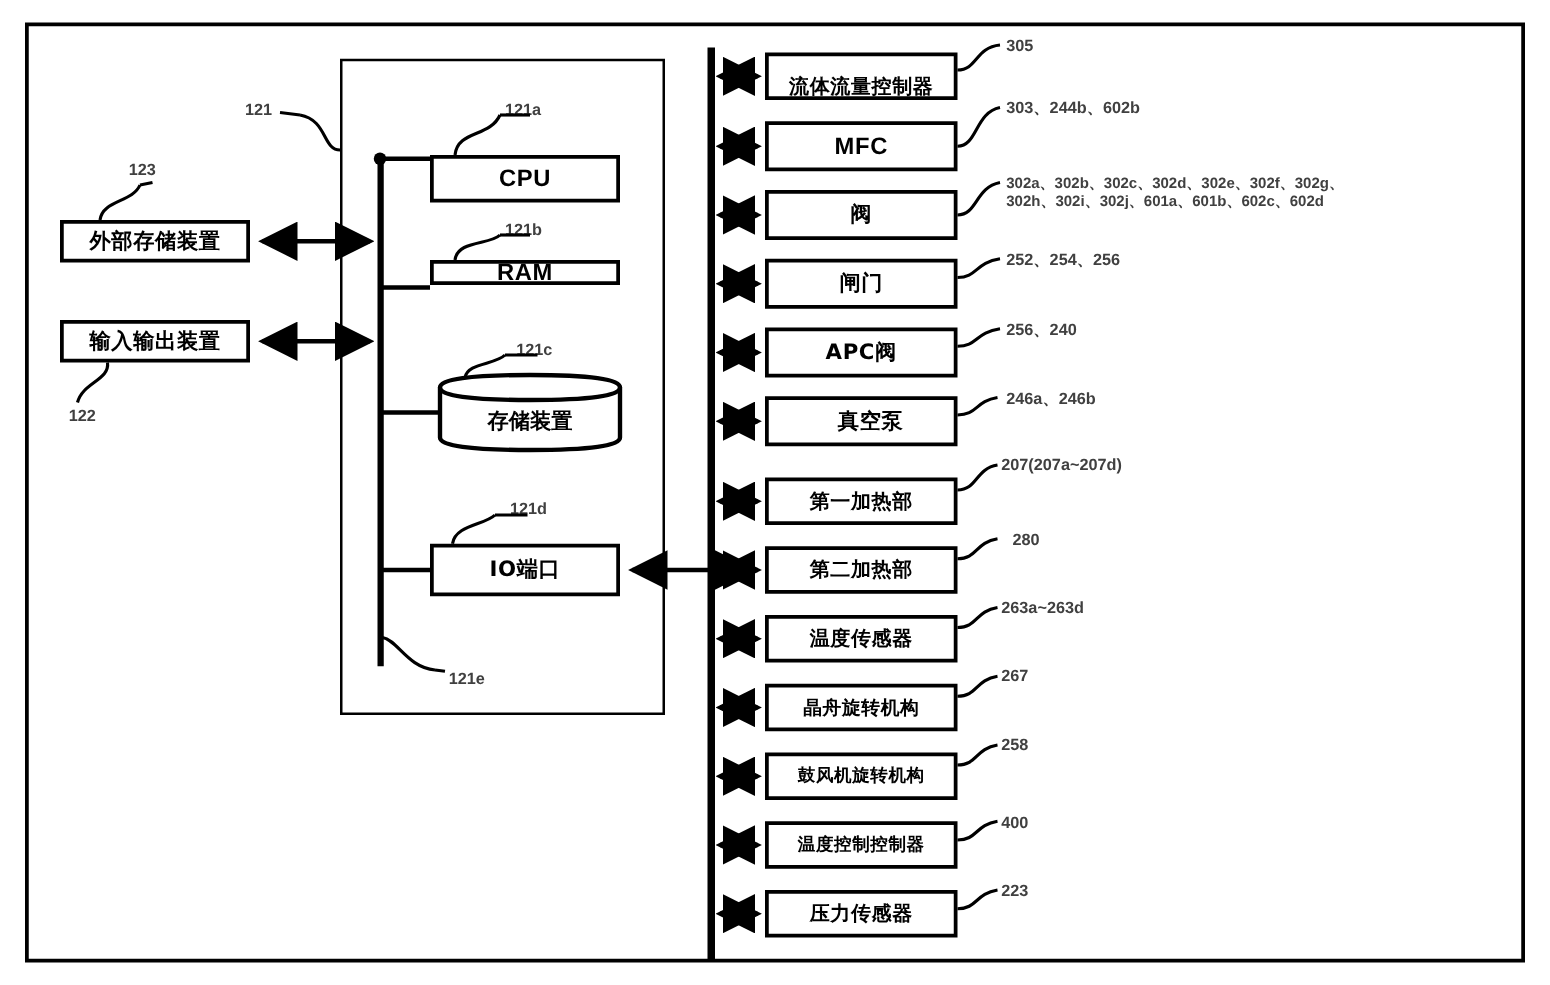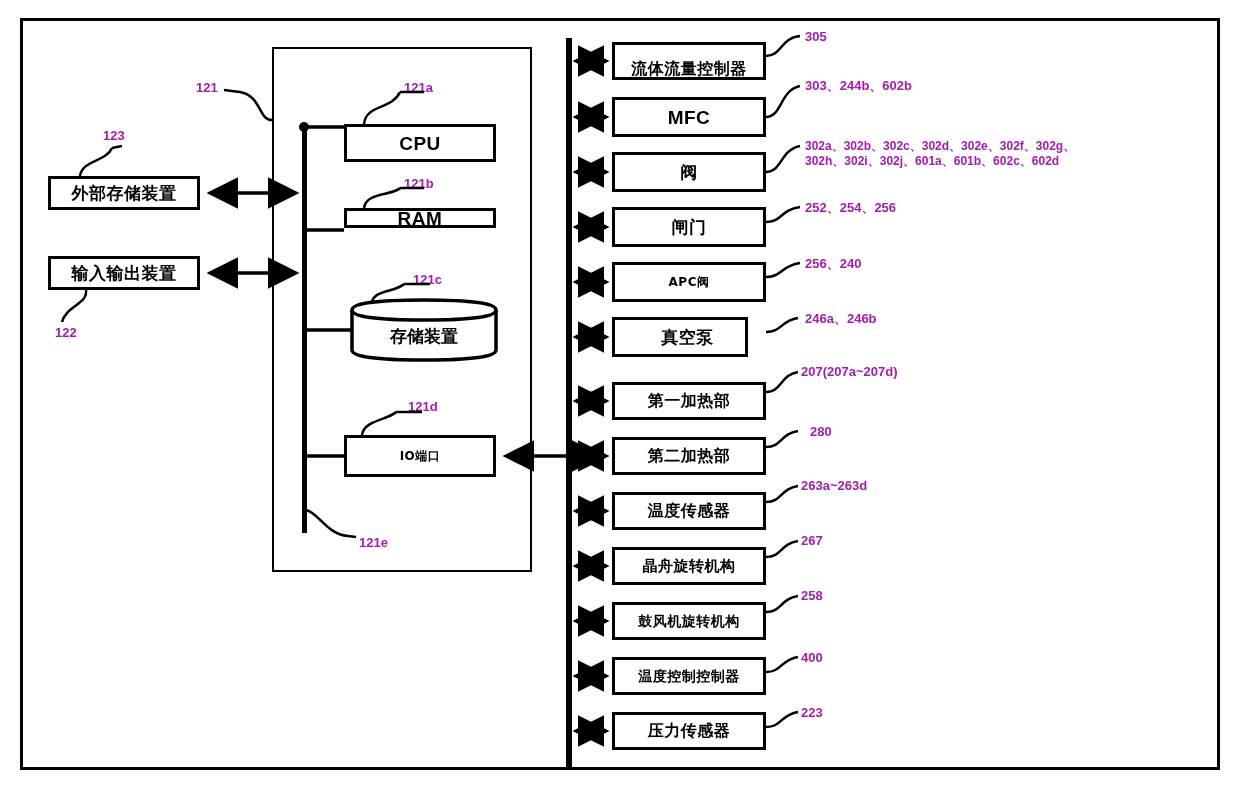--- a/index.html
+++ b/index.html
@@ -45,21 +45,21 @@
     font-size: 17px;
     font-weight: bold;
   }
   .box.latin {
     font-family: "Liberation Sans", sans-serif;
     font-size: 19px;
     font-weight: bold;
   }
   .box.mix {
     font-family: "DejaVu Sans", sans-serif;
-    font-size: 12px;
+    font-size: 17px;
     font-weight: bold;
   }
   
   .cpu-container {
     position: absolute;
     left: 272px;
     top: 47px;
     width: 260px;
     height: 525px;
     border: 2px solid #000;
@@ -70,21 +70,21 @@
   .vbus {
     position: absolute;
     background: #000;
   }
   
   .ref {
     position: absolute;
     font-family: "Liberation Sans", sans-serif;
     font-size: 13px;
     font-weight: bold;
-    color: #a21caf;
+    color: #404040;
     white-space: nowrap;
     line-height: 1.25;
   }
   .ref.small {
     font-size: 12px;
   }
   svg.overlay {
     position: absolute;
     left: 0;
     top: 0;
@@ -166,21 +166,21 @@
   </div>
 
   <div class="box cn" style="left:612px; top:207px; width:154px; height:40px;">
     <span>闸门</span>
   </div>
 
   <div class="box mix" style="left:612px; top:262px; width:154px; height:40px;">
     <span>APC阀</span>
   </div>
 
-  <div class="box cn" style="left:612px; top:317px; width:136px; height:40px;padding-left:15px;">
+  <div class="box cn" style="left:612px; top:317px; width:154px; height:40px;padding-left:15px;">
     <span>真空泵</span>
   </div>
 
   <div class="box cn" style="left:612px; top:382px; width:154px; height:38px; font-size:16px;">
     <span>第一加热部</span>
   </div>
 
   <div class="box cn" style="left:612px; top:437px; width:154px; height:38px; font-size:16px;">
     <span>第二加热部</span>
   </div>

